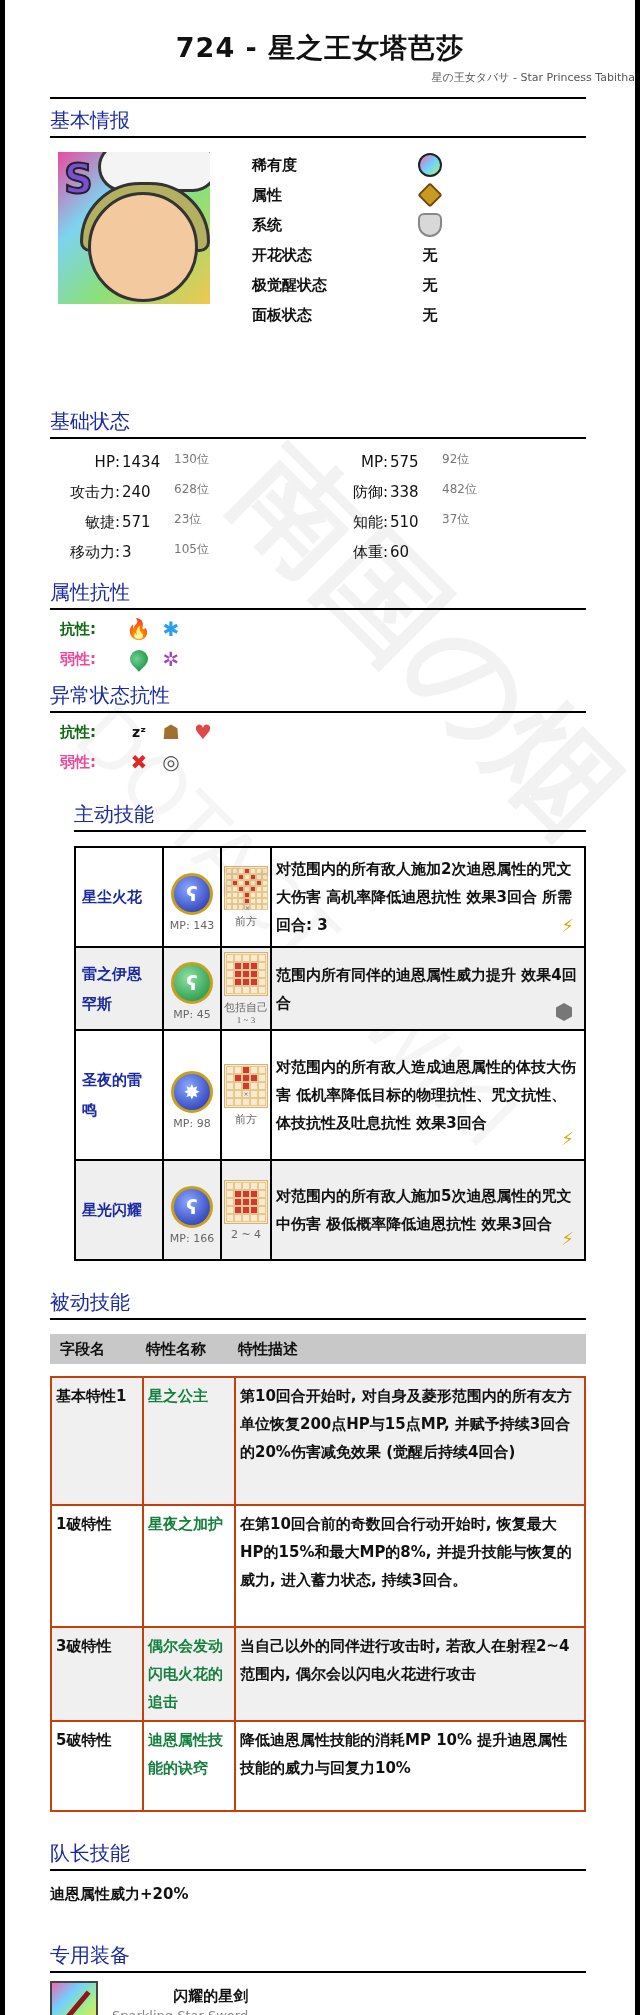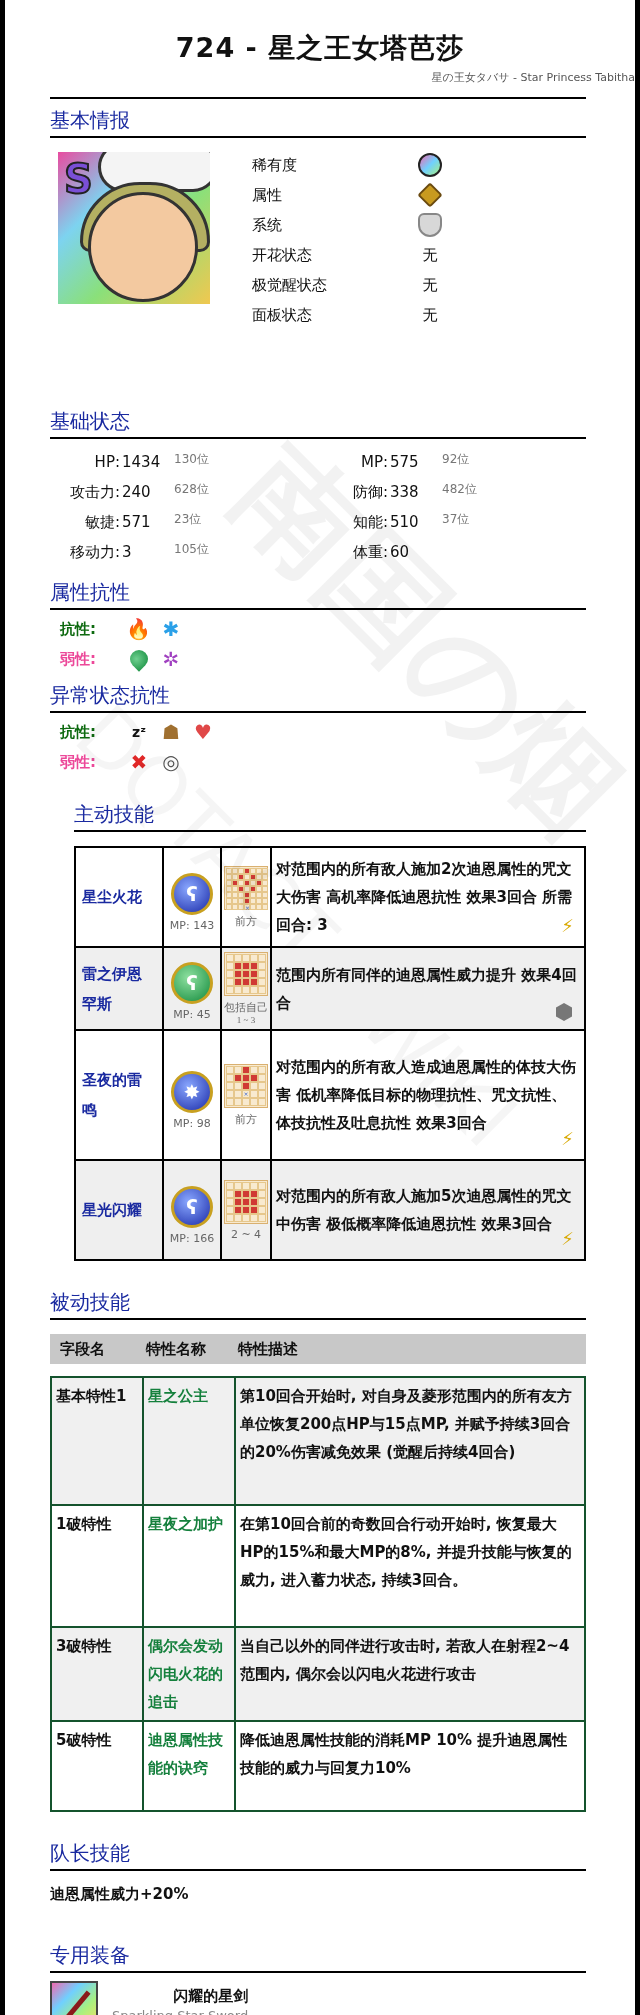--- a/index.html
+++ b/index.html
@@ -13,21 +13,21 @@
   .hr-top { margin: 12px 49px 0 45px; border-top: 2px solid #000; }
   .section { margin: 0 49px 0 45px; }
   .sec-title { color: #1a2aa0; font-size: 20px; padding-top: 8px; padding-bottom: 2px; border-bottom: 2px solid #000; }
   .basic { display: flex; padding-top: 14px; height: 262px; }
   .portrait { width: 152px; height: 152px; margin-left: 8px; background: linear-gradient(135deg,#e84ca0 0%,#7dd3f0 30%,#8ae07a 60%,#f0c850 100%); position: relative; overflow: hidden; }
   .portrait .face { position: absolute; left: 30px; top: 40px; width: 110px; height: 110px; border-radius: 50%; background: #f3c9a0; border: 3px solid #333; }
   .portrait .hair { position: absolute; left: 22px; top: 30px; width: 130px; height: 70px; border-radius: 60px 60px 10px 10px; background: #b4b062; border: 3px solid #333; }
   .portrait .hat { position: absolute; left: 40px; top: -10px; width: 120px; height: 50px; border-radius: 30px; background: #f4f4f4; border: 3px solid #333; }
   .portrait .badge-s { position: absolute; left: 6px; top: 4px; font-size: 40px; font-weight: bold; color: #7a4fd6; -webkit-text-stroke: 2px #222; }
   .info-table { margin-left: 42px; margin-top: -2px; }
-  .info-row { display: flex; height: 30px; align-items: center; font-weight: normal; font-size: 15px; }
+  .info-row { display: flex; height: 30px; align-items: center; font-weight: bold; font-size: 15px; }
   .info-row .lbl { width: 158px; }
   .info-row .val { width: 40px; text-align: center; }
   .ic { display: inline-block; width: 24px; height: 24px; border-radius: 50%; vertical-align: middle; }
   .stats { padding-top: 8px; padding-bottom: 4px; }
   .stat-row { display: flex; height: 30px; align-items: center; font-size: 15px; }
   .stat-cell { display: flex; align-items: center; width: 297px; }
   .stat-cell .k { width: 70px; text-align: right; }
   .stat-cell .v { width: 50px; padding-left: 2px; }
   .stat-cell .r { font-size: 12px; color: #777; margin-left: 4px; margin-top: -6px; }
   .res-row { display: flex; align-items: center; height: 30px; padding-left: 10px; }
@@ -50,21 +50,21 @@
   .grid .on { background: #d03a34; }
   .grid .me { background: #f8ead0; color: #3a66d0; font-size: 6px; line-height: 6px; }
   .grid5 { grid-template-columns: repeat(5, 8px); grid-template-rows: repeat(5, 8px); }
   .sk-desc { font-weight: bold; font-size: 15px; line-height: 28px; padding: 4px 6px 4px 4px; position: relative; }
   .sk-desc .elem { position: absolute; right: 10px; bottom: 6px; font-size: 18px; color: #d8a800; }
   .sk-desc .hex { position: absolute; right: 12px; bottom: 8px; width: 16px; height: 18px; background: #777; clip-path: polygon(50% 0,100% 25%,100% 75%,50% 100%,0 75%,0 25%); }
   .passive-head { display: flex; background: #c8c8c8; height: 30px; align-items: center; margin-top: 14px; font-weight: bold; font-size: 15px; }
   .passive-head span:nth-child(1) { width: 96px; padding-left: 10px; }
   .passive-head span:nth-child(2) { width: 92px; }
   .passive-table { width: 100%; border-collapse: collapse; margin-top: 12px; }
-  .passive-table td { border: 2px solid #14532d; vertical-align: top; padding: 4px 4px; font-weight: bold; font-size: 15px; line-height: 28px; }
+  .passive-table td { border: 2px solid #c2410c; vertical-align: top; padding: 4px 4px; font-weight: bold; font-size: 15px; line-height: 28px; }
   .passive-table tr:nth-child(odd) td { background: #f0f0f0; }
   .passive-table tr:nth-child(even) td { background: #fff; }
   .passive-table td.f { width: 92px; }
   .passive-table td.n { width: 92px; color: #15803d; }
   .leader { font-weight: bold; font-size: 15px; padding: 14px 0 30px; }
   .equip { display: flex; align-items: center; padding-top: 8px; }
   .equip-img { width: 48px; height: 48px; border: 2px solid #444; background: linear-gradient(135deg,#f06ab0,#70d0ff,#a8f080,#f8e060); position: relative; }
   .equip-img::after { content: ""; position: absolute; left: 20px; top: 4px; width: 5px; height: 44px; background: #8a1a1a; transform: rotate(40deg); }
   .equip-text { margin-left: 14px; }
   .equip-name { font-weight: bold; font-size: 15px; text-align: right; }

